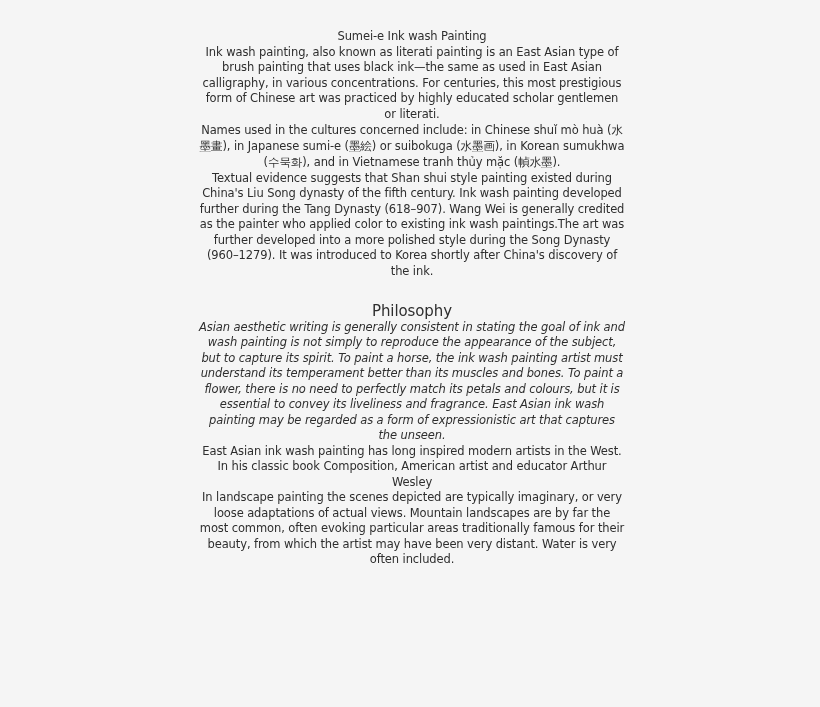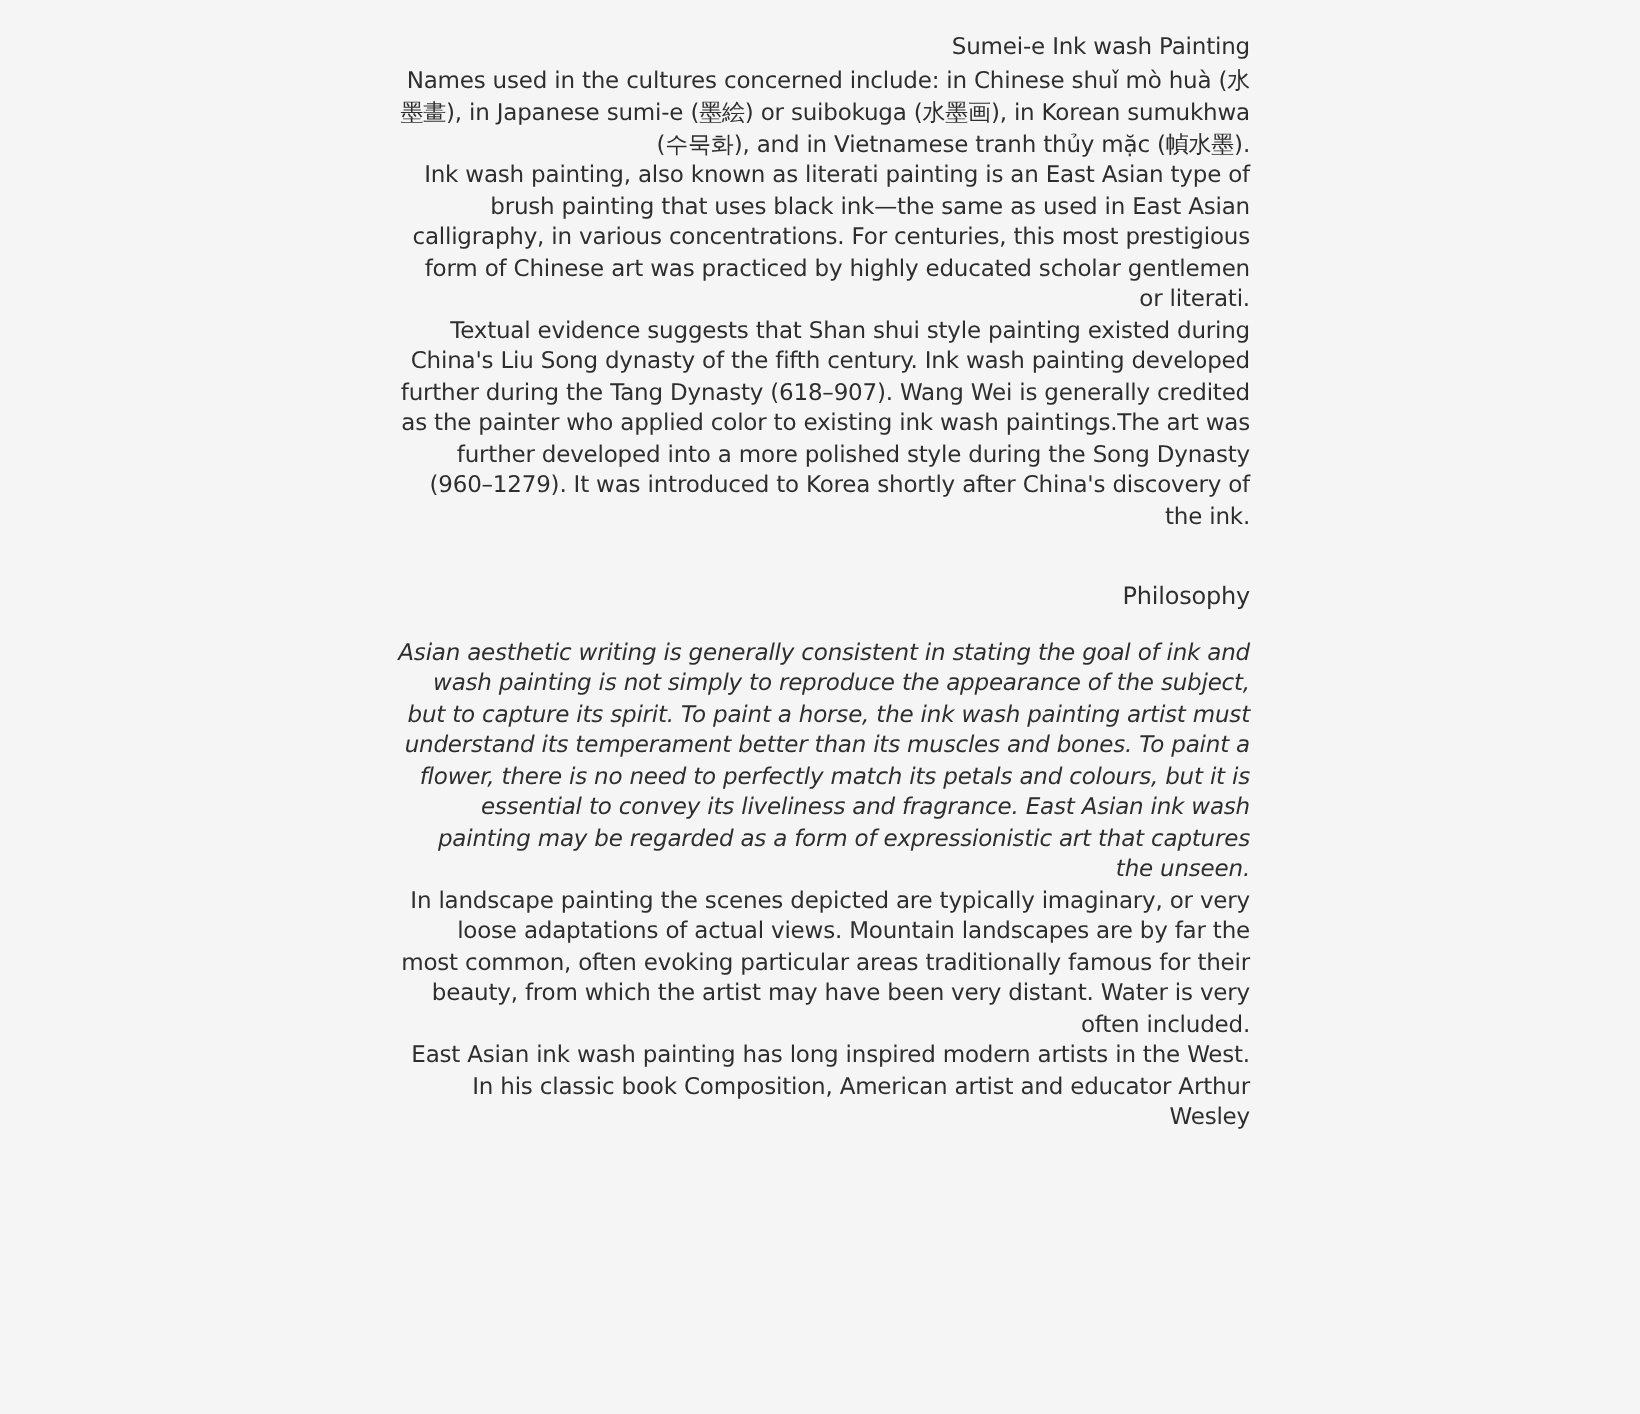--- a/index.html
+++ b/index.html
@@ -10,38 +10,38 @@
     position: relative;
     width: 820px;
     height: 707px;
     background: #f5f5f5;
     overflow: hidden;
     font-family: "DejaVu Sans", "Liberation Sans", sans-serif;
   }
   .column {
     position: absolute;
     left: 199px;
-    top: 0;
+    top: 13px;
     width: 426px;
     padding-top: 16px;
     color: #2e2e2e;
     font-size: 11.5px;
     line-height: 15.5px;
     letter-spacing: -0.1px;
-    text-align: right;
+    text-align: center;
   }
   .title {
     margin: 0;
     font-size: 11.5px;
     font-weight: normal;
     line-height: 15.5px;
   }
   .heading {
-    margin: 25px 0 12px 0;
-    font-size: 12px;
+    margin: 25px 0 0 0;
+    font-size: 15px;
     font-weight: normal;
     line-height: 15.5px;
   }
   p.para {
     margin: 0;
   }
   .gap-after-title   { margin-top: 32px; }
   .gap-section-lg    { margin-top: 26px; }
   .gap-para          { margin-top: 16px; }
   .gap-after-heading { margin-top: 11px; font-style: italic; }
@@ -52,28 +52,28 @@
   }
 </style>
 </head>
 <body>
 
 <div class="page">
   <div class="column">
 
     <h1 class="title">Sumei-e Ink wash Painting</h1>
 
+    <p class="para gap-after-title">Ink wash painting, also known as literati painting is an East Asian type of brush painting that uses black ink—the same as used in East Asian calligraphy, in various concentrations. For centuries, this most prestigious form of Chinese art was practiced by highly educated scholar gentlemen or literati.</p>
+
     <p class="para gap-section-lg cjk">Names used in the cultures concerned include: in Chinese shuǐ mò huà (水墨畫), in Japanese sumi-e (墨絵) or suibokuga (水墨画), in Korean sumukhwa (수묵화), and in Vietnamese tranh thủy mặc (幀水墨).</p>
-
-    <p class="para gap-after-title">Ink wash painting, also known as literati painting is an East Asian type of brush painting that uses black ink—the same as used in East Asian calligraphy, in various concentrations. For centuries, this most prestigious form of Chinese art was practiced by highly educated scholar gentlemen or literati.</p>
 
     <p class="para gap-para">Textual evidence suggests that Shan shui style painting existed during China's Liu Song dynasty of the fifth century. Ink wash painting developed further during the Tang Dynasty (618–907). Wang Wei is generally credited as the painter who applied color to existing ink wash paintings.The art was further developed into a more polished style during the Song Dynasty (960–1279). It was introduced to Korea shortly after China's discovery of the ink.</p>
 
     <h2 class="heading">Philosophy</h2>
 
     <p class="para gap-after-heading">Asian aesthetic writing is generally consistent in stating the goal of ink and wash painting is not simply to reproduce the appearance of the subject, but to capture its spirit. To paint a horse, the ink wash painting artist must understand its temperament better than its muscles and bones. To paint a flower, there is no need to perfectly match its petals and colours, but it is essential to convey its liveliness and fragrance. East Asian ink wash painting may be regarded as a form of expressionistic art that captures the unseen.</p>
 
+    <p class="para gap-section-end">East Asian ink wash painting has long inspired modern artists in the West. In his classic book Composition, American artist and educator Arthur Wesley</p>
+
     <p class="para gap-section-xl">In landscape painting the scenes depicted are typically imaginary, or very loose adaptations of actual views. Mountain landscapes are by far the most common, often evoking particular areas traditionally famous for their beauty, from which the artist may have been very distant. Water is very often included.</p>
-
-    <p class="para gap-section-end">East Asian ink wash painting has long inspired modern artists in the West. In his classic book Composition, American artist and educator Arthur Wesley</p>
 
   </div>
 </div>
 
 </body></html>

